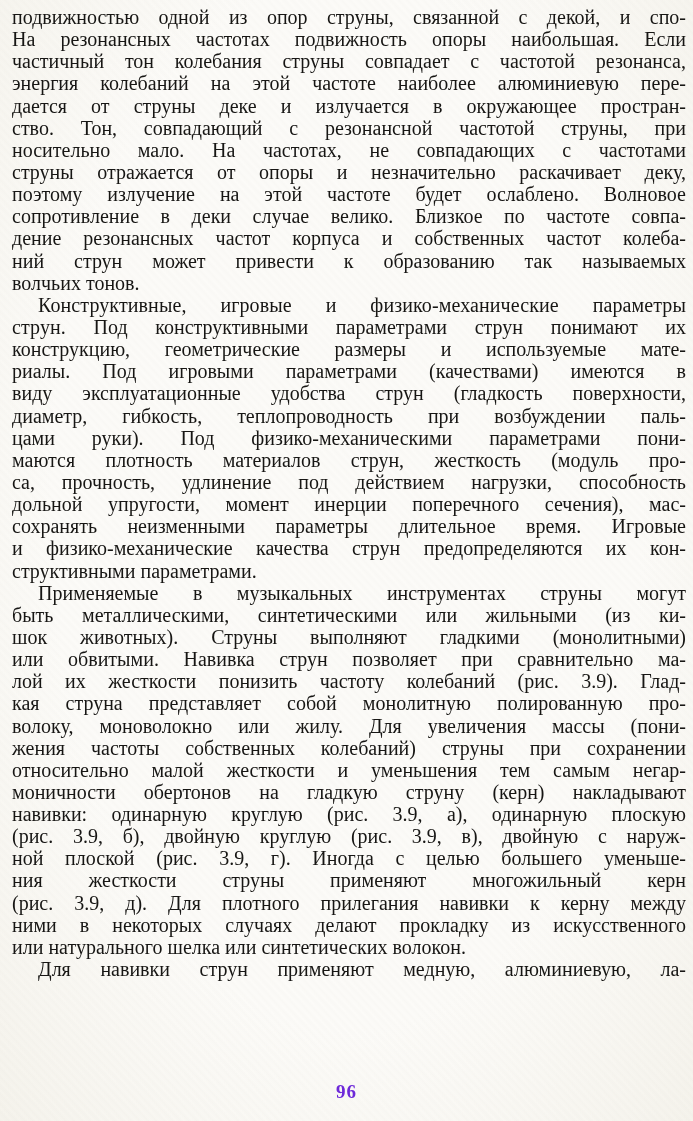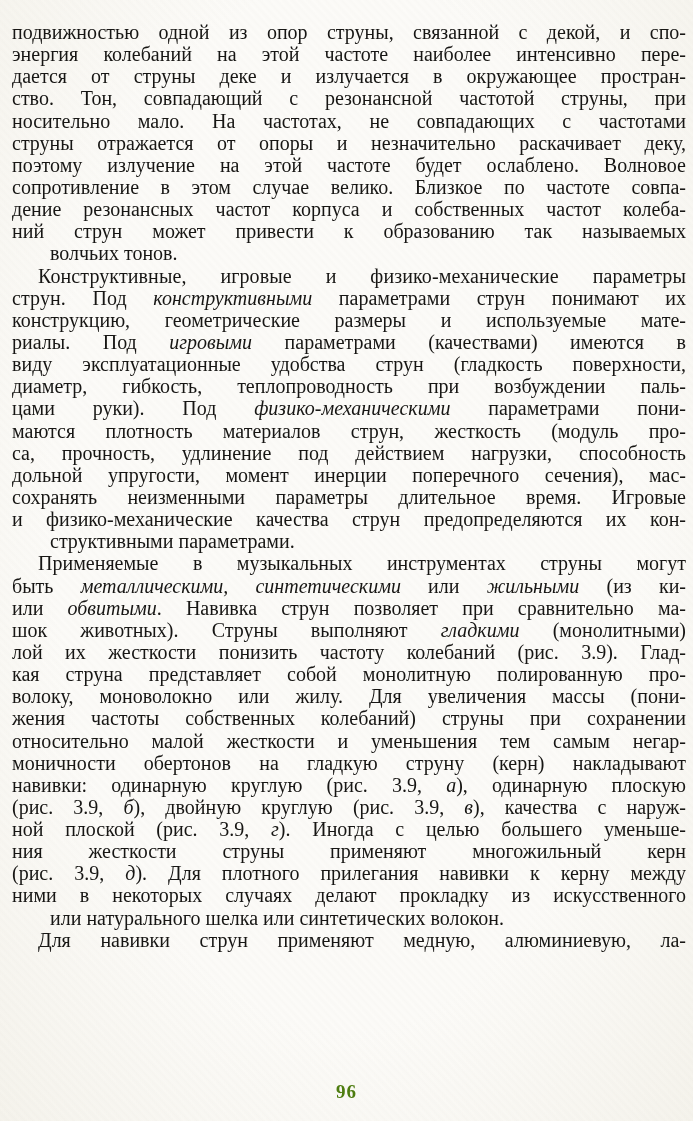--- a/index.html
+++ b/index.html
@@ -17,97 +17,98 @@
     font-family: "Liberation Serif", "DejaVu Serif", serif;
     color: #171614;
     position: relative;
   }
   .page {
     position: absolute;
     inset: 0;
   }
   .text-column {
     position: absolute;
-    top: 21px;
+    top: 6px;
     left: 12px;
     width: 674px;
     font-size: 20px;
     line-height: 22.15px;
   }
   .line {
     text-align: justify;
     text-align-last: justify;
     text-justify: inter-word;
     height: 22.15px;
     white-space: normal;
     overflow: visible;
   }
   .line.para-end {
     text-align-last: left;
-    margin-left: 38px;
   }
   .line.indent {
     padding-left: 26px;
   }
   .s-n { font-style: normal; font-weight: normal; }
   .s-b { font-weight: normal; letter-spacing: 0.1px; }
-  .s-i { font-style: italic; }
+  .s-i { }
   .page-number {
     position: absolute;
     top: 1081px;
     left: 0;
     width: 693px;
     text-align: center;
     font-weight: bold;
     font-size: 19px;
     letter-spacing: 1px;
-    color: #4d7c0f;
+    color: #6d28d9;
   }
 </style>
 </head>
 <body>
 
 <div class="page">
   <div class="text-column">
       <div class="line"><span class="s-n">подвижностью одной из опор струны, связанной с декой, и спо-</span></div>
-      <div class="line"><span class="s-n">энергия колебаний на этой частоте наиболее интенсивно пере-</span></div>
+      <div class="line"><span class="s-n">На резонансных частотах подвижность опоры наибольшая. Если</span></div>
+      <div class="line"><span class="s-n">частичный тон колебания струны совпадает с частотой резонанса,</span></div>
+      <div class="line"><span class="s-n">энергия колебаний на этой частоте наиболее алюминиевую пере-</span></div>
       <div class="line"><span class="s-n">дается от струны деке и излучается в окружающее простран-</span></div>
       <div class="line"><span class="s-n">ство. Тон, совпадающий с резонансной частотой струны, при</span></div>
       <div class="line"><span class="s-n">носительно мало. На частотах, не совпадающих с частотами</span></div>
       <div class="line"><span class="s-n">струны отражается от опоры и незначительно раскачивает деку,</span></div>
       <div class="line"><span class="s-n">поэтому излучение на этой частоте будет ослаблено. Волновое</span></div>
-      <div class="line"><span class="s-n">сопротивление в этом случае велико. Близкое по частоте совпа-</span></div>
+      <div class="line"><span class="s-n">сопротивление в деки случае велико. Близкое по частоте совпа-</span></div>
       <div class="line"><span class="s-n">дение резонансных частот корпуса и собственных частот колеба-</span></div>
       <div class="line"><span class="s-n">ний струн может привести к образованию так называемых</span></div>
       <div class="line para-end"><span class="s-n">волчьих тонов.</span></div>
       <div class="line indent"><span class="s-b">Конструктивные, игровые и физико-механические параметры</span></div>
       <div class="line"><span class="s-b">струн.</span><span class="s-n"> Под </span><span class="s-i">конструктивными</span><span class="s-n"> параметрами струн понимают их</span></div>
       <div class="line"><span class="s-n">конструкцию, геометрические размеры и используемые мате-</span></div>
       <div class="line"><span class="s-n">риалы. Под </span><span class="s-i">игровыми</span><span class="s-n"> параметрами (качествами) имеются в</span></div>
       <div class="line"><span class="s-n">виду эксплуатационные удобства струн (гладкость поверхности,</span></div>
       <div class="line"><span class="s-n">диаметр, гибкость, теплопроводность при возбуждении паль-</span></div>
       <div class="line"><span class="s-n">цами руки). Под </span><span class="s-i">физико-механическими</span><span class="s-n"> параметрами пони-</span></div>
       <div class="line"><span class="s-n">маются плотность материалов струн, жесткость (модуль про-</span></div>
       <div class="line"><span class="s-n">са, прочность, удлинение под действием нагрузки, способность</span></div>
       <div class="line"><span class="s-n">дольной упругости, момент инерции поперечного сечения), мас-</span></div>
       <div class="line"><span class="s-n">сохранять неизменными параметры длительное время. Игровые</span></div>
       <div class="line"><span class="s-n">и физико-механические качества струн предопределяются их кон-</span></div>
       <div class="line para-end"><span class="s-n">структивными параметрами.</span></div>
       <div class="line indent"><span class="s-n">Применяемые в музыкальных инструментах струны могут</span></div>
       <div class="line"><span class="s-n">быть </span><span class="s-i">металлическими, синтетическими</span><span class="s-n"> или </span><span class="s-i">жильными</span><span class="s-n"> (из ки-</span></div>
+      <div class="line"><span class="s-n">шок животных). Струны выполняют </span><span class="s-i">гладкими</span><span class="s-n"> (монолитными)</span></div>
       <div class="line"><span class="s-n">или </span><span class="s-i">обвитыми</span><span class="s-n">. Навивка струн позволяет при сравнительно ма-</span></div>
-      <div class="line"><span class="s-n">шок животных). Струны выполняют </span><span class="s-i">гладкими</span><span class="s-n"> (монолитными)</span></div>
       <div class="line"><span class="s-n">лой их жесткости понизить частоту колебаний (рис. 3.9). Глад-</span></div>
       <div class="line"><span class="s-n">кая струна представляет собой монолитную полированную про-</span></div>
       <div class="line"><span class="s-n">волоку, моноволокно или жилу. Для увеличения массы (пони-</span></div>
       <div class="line"><span class="s-n">жения частоты собственных колебаний) струны при сохранении</span></div>
       <div class="line"><span class="s-n">относительно малой жесткости и уменьшения тем самым негар-</span></div>
       <div class="line"><span class="s-n">моничности обертонов на гладкую струну (керн) накладывают</span></div>
       <div class="line"><span class="s-n">навивки: одинарную круглую (рис. 3.9, </span><span class="s-i">а</span><span class="s-n">), одинарную плоскую</span></div>
-      <div class="line"><span class="s-n">(рис. 3.9, </span><span class="s-i">б</span><span class="s-n">), двойную круглую (рис. 3.9, </span><span class="s-i">в</span><span class="s-n">), качества с наруж-</span></div>
+      <div class="line"><span class="s-n">(рис. 3.9, </span><span class="s-i">б</span><span class="s-n">), двойную круглую (рис. 3.9, </span><span class="s-i">в</span><span class="s-n">), двойную с наруж-</span></div>
       <div class="line"><span class="s-n">ной плоской (рис. 3.9, </span><span class="s-i">г</span><span class="s-n">). Иногда с целью большего уменьше-</span></div>
       <div class="line"><span class="s-n">ния жесткости струны применяют многожильный керн</span></div>
       <div class="line"><span class="s-n">(рис. 3.9, </span><span class="s-i">д</span><span class="s-n">). Для плотного прилегания навивки к керну между</span></div>
       <div class="line"><span class="s-n">ними в некоторых случаях делают прокладку из искусственного</span></div>
       <div class="line para-end"><span class="s-n">или натурального шелка или синтетических волокон.</span></div>
       <div class="line indent"><span class="s-n">Для навивки струн применяют медную, алюминиевую, ла-</span></div>
     </div>
   <div class="page-number">96</div>
 </div>
 

